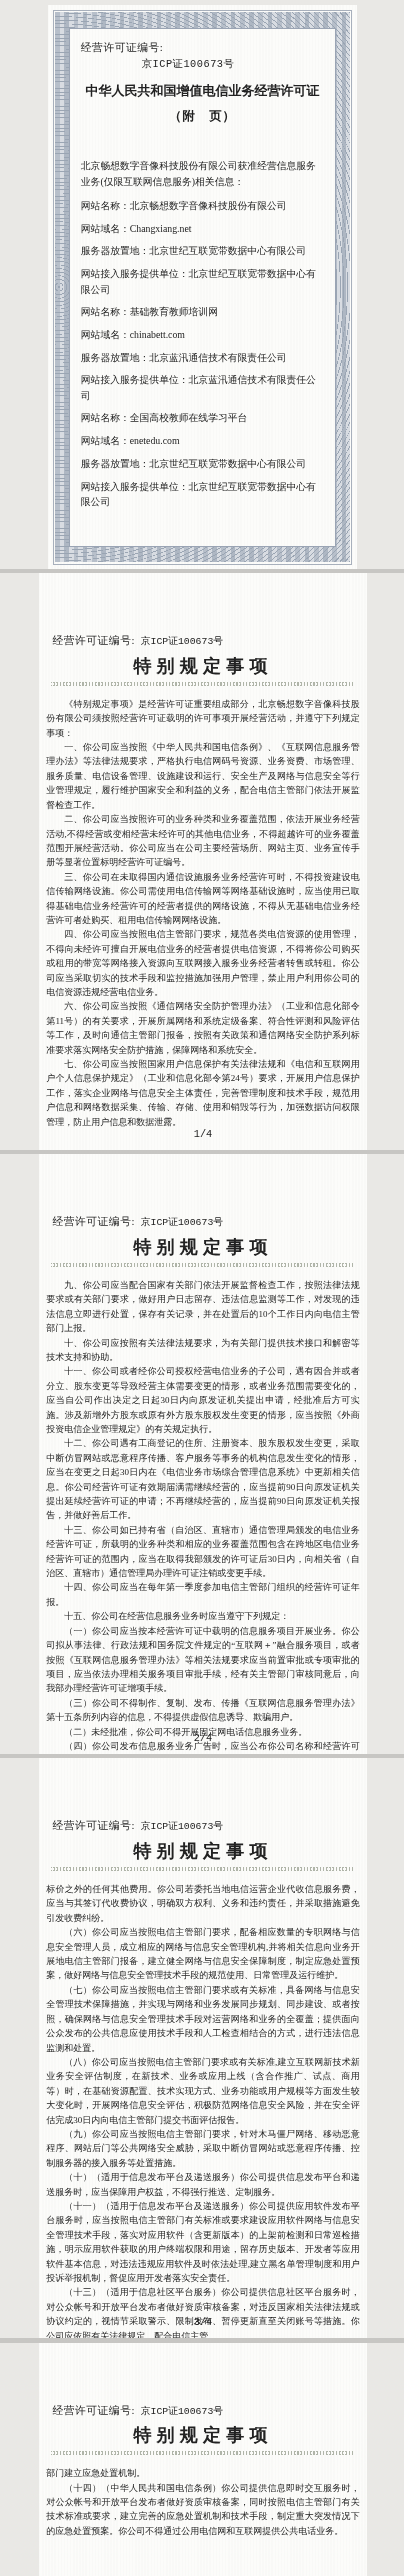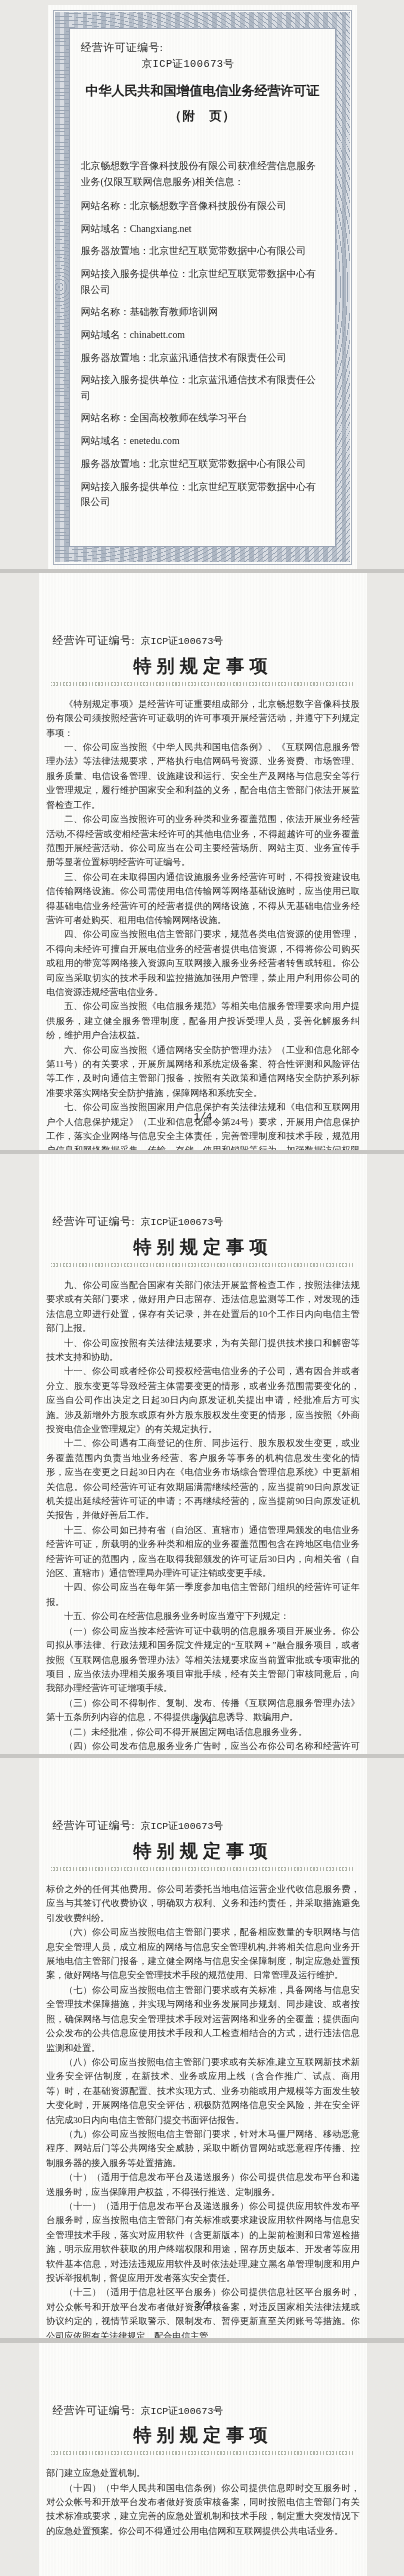--- a/index.html
+++ b/index.html
@@ -33,21 +33,21 @@
   .hlabel{letter-spacing:0.5px;}
   .hnum{font-family:"Liberation Mono","DejaVu Sans Mono",monospace;font-size:9.8px;margin-left:3.1px;}
   .prov-title{font-size:18px;font-weight:bold;text-align:center;margin:5.2px 0 0 0;letter-spacing:5.2px;}
   .zigzag{height:3.6px;width:calc(100% - 9.3px);margin:4.1px auto 0 auto;opacity:.85;
     background-image:
       repeating-linear-gradient(105deg,#a3a99b 0 0.8px,rgba(0,0,0,0) 0.8px 3.1px),
       repeating-linear-gradient(75deg,#a3a99b 0 0.8px,rgba(0,0,0,0) 0.8px 3.1px);}
   .prov-body{margin-top:11.3px;font-size:9px;line-height:14.4px;text-align:justify;}
   .para{margin:0;text-indent:2em;}
   .para.cont{text-indent:0;}
-  .pagenum{position:absolute;bottom:27px;left:0;right:0;text-align:center;
+  .pagenum{position:absolute;bottom:10px;left:0;right:0;text-align:center;
     font-size:10.3px;font-family:"Liberation Mono","DejaVu Sans Mono",monospace;}
 </style>
 </head>
 <body>
 
 <div class="topstrip"></div>
 
 <section class="page page1">
   <div class="cert-frame">
     <div class="cert-band">
@@ -86,42 +86,41 @@
   </div>
   <h2 class="prov-title">特别规定事项</h2>
   <div class="zigzag"></div>
   <div class="prov-body">
 
   <p class="para">《特别规定事项》是经营许可证重要组成部分，北京畅想数字音像科技股份有限公司须按照经营许可证载明的许可事项开展经营活动，并遵守下列规定事项：</p>
       <p class="para">一、你公司应当按照《中华人民共和国电信条例》、《互联网信息服务管理办法》等法律法规要求，严格执行电信网码号资源、业务资费、市场管理、服务质量、电信设备管理、设施建设和运行、安全生产及网络与信息安全等行业管理规定，履行维护国家安全和利益的义务，配合电信主管部门依法开展监督检查工作。</p>
       <p class="para">二、你公司应当按照许可的业务种类和业务覆盖范围，依法开展业务经营活动,不得经营或变相经营未经许可的其他电信业务，不得超越许可的业务覆盖范围开展经营活动。你公司应当在公司主要经营场所、网站主页、业务宣传手册等显著位置标明经营许可证编号。</p>
       <p class="para">三、你公司在未取得国内通信设施服务业务经营许可时，不得投资建设电信传输网络设施。你公司需使用电信传输网等网络基础设施时，应当使用已取得基础电信业务经营许可的经营者提供的网络设施，不得从无基础电信业务经营许可者处购买、租用电信传输网网络设施。</p>
       <p class="para">四、你公司应当按照电信主管部门要求，规范各类电信资源的使用管理，不得向未经许可擅自开展电信业务的经营者提供电信资源，不得将你公司购买或租用的带宽等网络接入资源向互联网接入服务业务经营者转售或转租。你公司应当采取切实的技术手段和监控措施加强用户管理，禁止用户利用你公司的电信资源违规经营电信业务。</p>
-      <p class="para">五、你公司应当按照《电信服务规范》等相关电信服务管理要求向用户提供服务，建立健全服务管理制度，配备用户投诉受理人员，妥善化解服务纠纷，维护用户合法权益。</p>
       <p class="para">六、你公司应当按照《通信网络安全防护管理办法》（工业和信息化部令第11号）的有关要求，开展所属网络和系统定级备案、符合性评测和风险评估等工作，及时向通信主管部门报备，按照有关政策和通信网络安全防护系列标准要求落实网络安全防护措施，保障网络和系统安全。</p>
       <p class="para">七、你公司应当按照国家用户信息保护有关法律法规和《电信和互联网用户个人信息保护规定》（工业和信息化部令第24号）要求，开展用户信息保护工作，落实企业网络与信息安全主体责任，完善管理制度和技术手段，规范用户信息和网络数据采集、传输、存储、使用和销毁等行为，加强数据访问权限管理，防止用户信息和数据泄露。</p>
     </div>
   <div class="pagenum">1/4</div>
 </section>
 
 <div class="gap"></div>
 
 <section class="page prov" style="height:600px">
   <div class="prov-header">
     <span class="hlabel">经营许可证编号:</span>
     <span class="hnum">京ICP证100673号</span>
   </div>
   <h2 class="prov-title">特别规定事项</h2>
   <div class="zigzag"></div>
   <div class="prov-body">
 
   <p class="para">九、你公司应当配合国家有关部门依法开展监督检查工作，按照法律法规要求或有关部门要求，做好用户日志留存、违法信息监测等工作，对发现的违法信息立即进行处置，保存有关记录，并在处置后的10个工作日内向电信主管部门上报。</p>
       <p class="para">十、你公司应按照有关法律法规要求，为有关部门提供技术接口和解密等技术支持和协助。</p>
       <p class="para">十一、你公司或者经你公司授权经营电信业务的子公司，遇有因合并或者分立、股东变更等导致经营主体需要变更的情形，或者业务范围需要变化的，应当自公司作出决定之日起30日内向原发证机关提出申请，经批准后方可实施。涉及新增外方股东或原有外方股东股权发生变更的情形，应当按照《外商投资电信企业管理规定》的有关规定执行。</p>
-      <p class="para">十二、你公司遇有工商登记的住所、同步运行、股东股权发生变更，或业务覆盖范围内负责当地业务经营、客户服务等事务的机构信息发生变化的情形，应当在变更之日起30日内在《电信业务市场综合管理信息系统》中更新相关信息。你公司经营许可证有效期届满需继续经营的，应当提前90日向原发证机关提出延续经营许可证的申请；不再继续经营的，应当提前90日向原发证机关报告，并做好善后工作。</p>
+      <p class="para">十二、你公司遇有工商登记的住所、注册资本、股东股权发生变更，采取中断仿冒网站或恶意程序传播、客户服务等事务的机构信息发生变化的情形，应当在变更之日起30日内在《电信业务市场综合管理信息系统》中更新相关信息。你公司经营许可证有效期届满需继续经营的，应当提前90日向原发证机关提出延续经营许可证的申请；不再继续经营的，应当提前90日向原发证机关报告，并做好善后工作。</p>
       <p class="para">十三、你公司如已持有省（自治区、直辖市）通信管理局颁发的电信业务经营许可证，所载明的业务种类和相应的业务覆盖范围包含在跨地区电信业务经营许可证的范围内，应当在取得我部颁发的许可证后30日内，向相关省（自治区、直辖市）通信管理局办理许可证注销或变更手续。</p>
       <p class="para">十四、你公司应当在每年第一季度参加电信主管部门组织的经营许可证年报。</p>
       <p class="para">十五、你公司在经营信息服务业务时应当遵守下列规定：</p>
       <p class="para">（一）你公司应当按本经营许可证中载明的信息服务项目开展业务。你公司拟从事法律、行政法规和国务院文件规定的“互联网＋”融合服务项目，或者按照《互联网信息服务管理办法》等相关法规要求应当前置审批或专项审批的项目，应当依法办理相关服务项目审批手续，经有关主管部门审核同意后，向我部办理经营许可证增项手续。</p>
       <p class="para">（三）你公司不得制作、复制、发布、传播《互联网信息服务管理办法》第十五条所列内容的信息，不得提供虚假信息诱导、欺骗用户。</p>
       <p class="para">（二）未经批准，你公司不得开展固定网电话信息服务业务。</p>
       <p class="para">（四）你公司发布信息服务业务广告时，应当公布你公司名称和经营许可证编号，且不得含有悖于社会良好风尚、损害人民群众尤其是青少年身心健康的内容。</p>
     </div>
   <div class="pagenum">2/4</div>
 </section>

